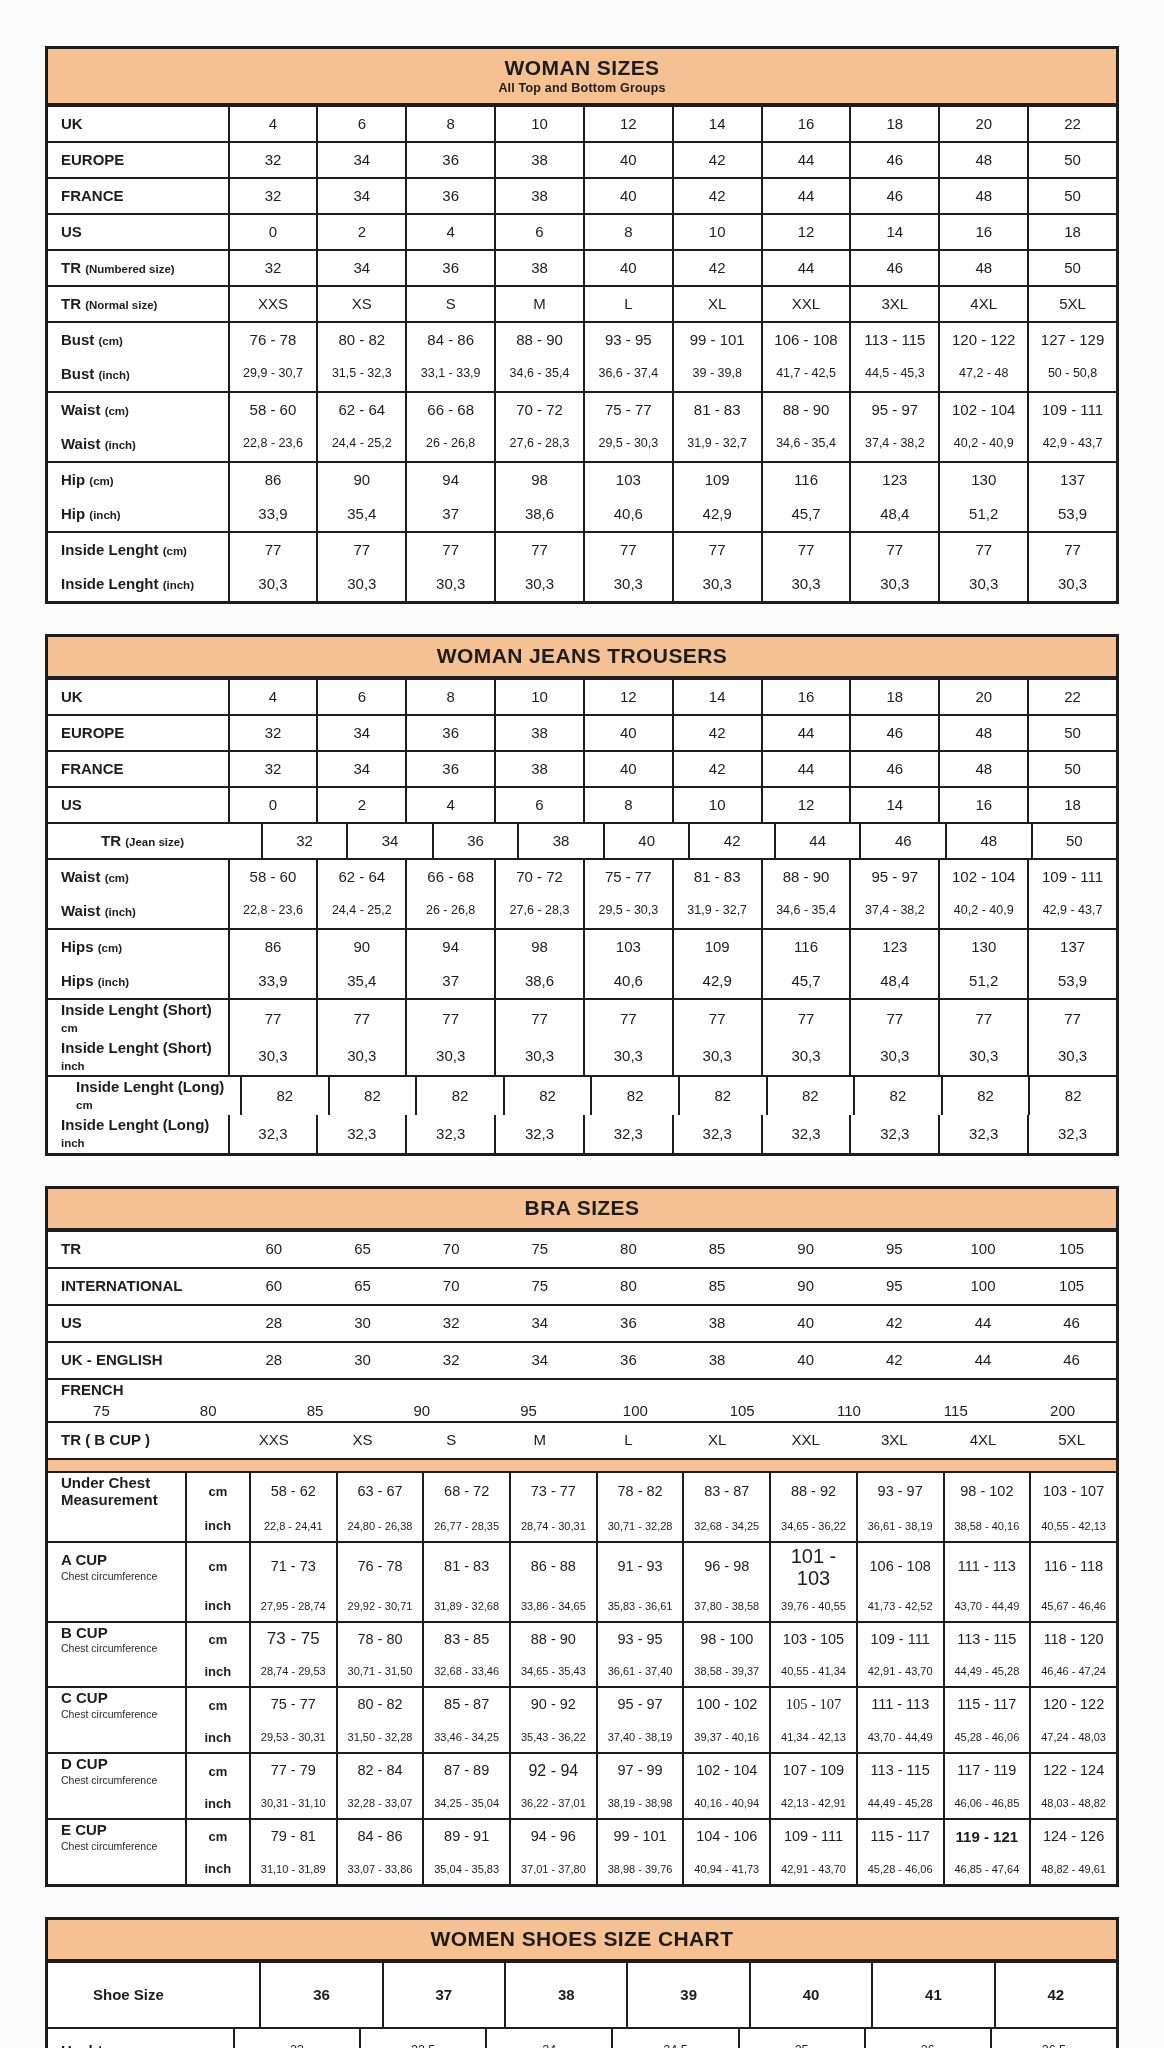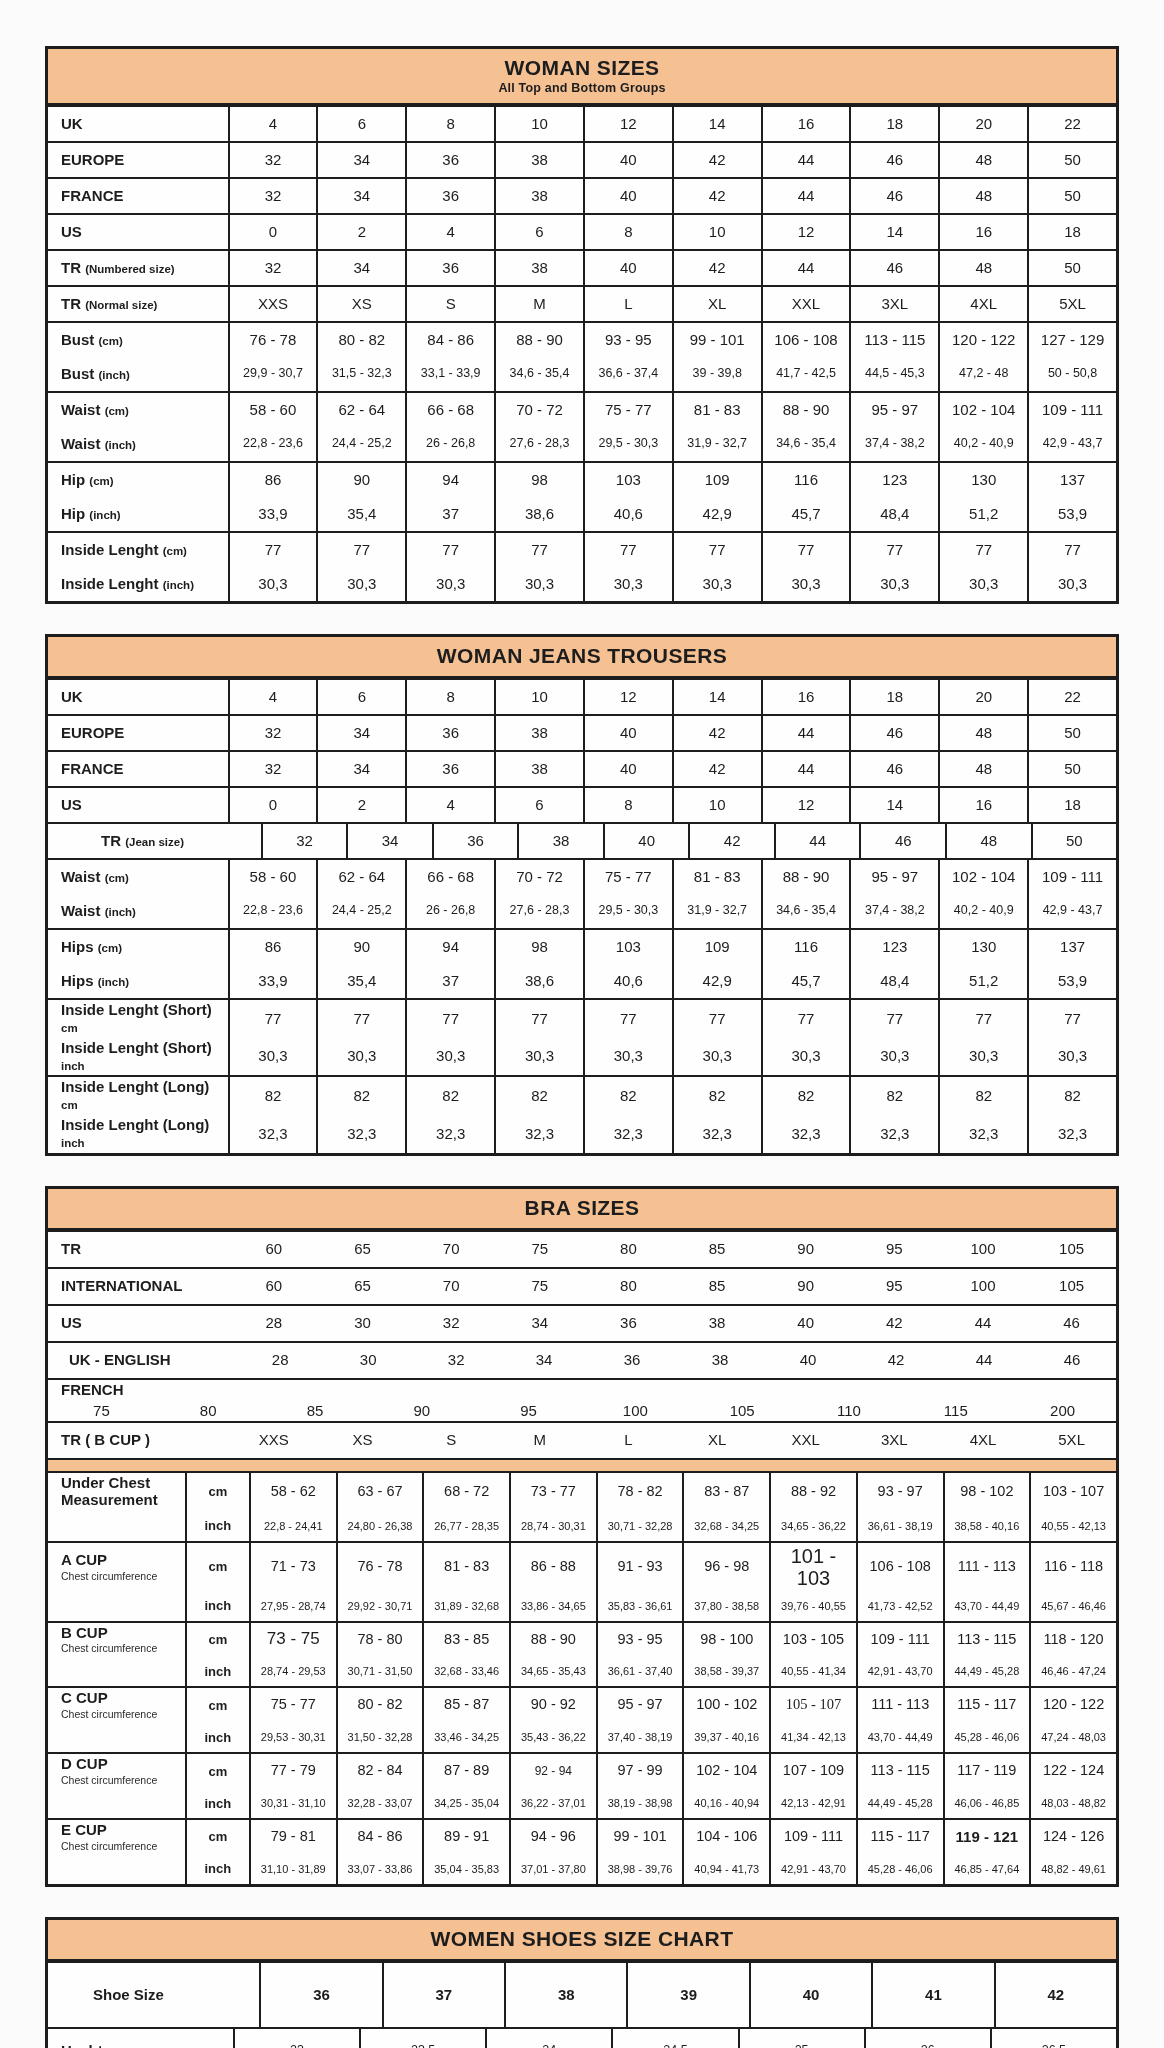--- a/index.html
+++ b/index.html
@@ -508,21 +508,21 @@
               <div class="cell">30,3</div>
               <div class="cell">30,3</div>
               <div class="cell">30,3</div>
               <div class="cell">30,3</div>
               <div class="cell">30,3</div>
               <div class="cell">30,3</div>
             </div>
           </div>
         </div>
         <div class="rgroup">
-          <div class="row" style="min-height: 34px;">
+          <div class="row" style="min-height: 34px; padding-left: 15px;">
             <div class="lbl" style="width: 17%;">
               <span class="lbl-main">Inside Lenght (Long) <span class="lbl-note">cm</span></span>
             </div>
             <div class="cells">
               <div class="cell">82</div>
               <div class="cell">82</div>
               <div class="cell">82</div>
               <div class="cell">82</div>
               <div class="cell">82</div>
               <div class="cell">82</div>
@@ -608,21 +608,21 @@
               <div class="cell">36</div>
               <div class="cell">38</div>
               <div class="cell">40</div>
               <div class="cell">42</div>
               <div class="cell">44</div>
               <div class="cell">46</div>
             </div>
           </div>
         </div>
         <div class="rgroup">
-          <div class="row" style="min-height: 35px; margin-left: 8px;">
+          <div class="row" style="min-height: 35px;">
             <div class="lbl" style="width: 17%;">
               <span class="lbl-main">UK - ENGLISH</span>
             </div>
             <div class="cells">
               <div class="cell">28</div>
               <div class="cell">30</div>
               <div class="cell">32</div>
               <div class="cell">34</div>
               <div class="cell">36</div>
               <div class="cell">38</div>
@@ -833,21 +833,21 @@
           <div class="row" style="min-height: 30px;">
             <div class="lbl" style="width: 13%;">
               <span class="lbl-main">D CUP</span>
               <span class="lbl-sub">Chest circumference</span>
             </div>
             <div class="unit" style="width: 6%;">cm</div>
             <div class="cells">
               <div class="cell" style="font-size: 14.5px;">77 - 79</div>
               <div class="cell" style="font-size: 14.5px;">82 - 84</div>
               <div class="cell" style="font-size: 14.5px;">87 - 89</div>
-              <div class="cell" style="font-size: 12px;">92 - 94</div>
+              <div class="cell" style="font-size: 16px;">92 - 94</div>
               <div class="cell" style="font-size: 14.5px;">97 - 99</div>
               <div class="cell" style="font-size: 14.5px;">102 - 104</div>
               <div class="cell" style="font-size: 14.5px;">107 - 109</div>
               <div class="cell" style="font-size: 14.5px;">113 - 115</div>
               <div class="cell" style="font-size: 14.5px;">117 - 119</div>
               <div class="cell" style="font-size: 14.5px;">122 - 124</div>
             </div>
           </div>
           <div class="row xs" style="min-height: 30px;">
             <div class="lbl" style="width: 13%;">

